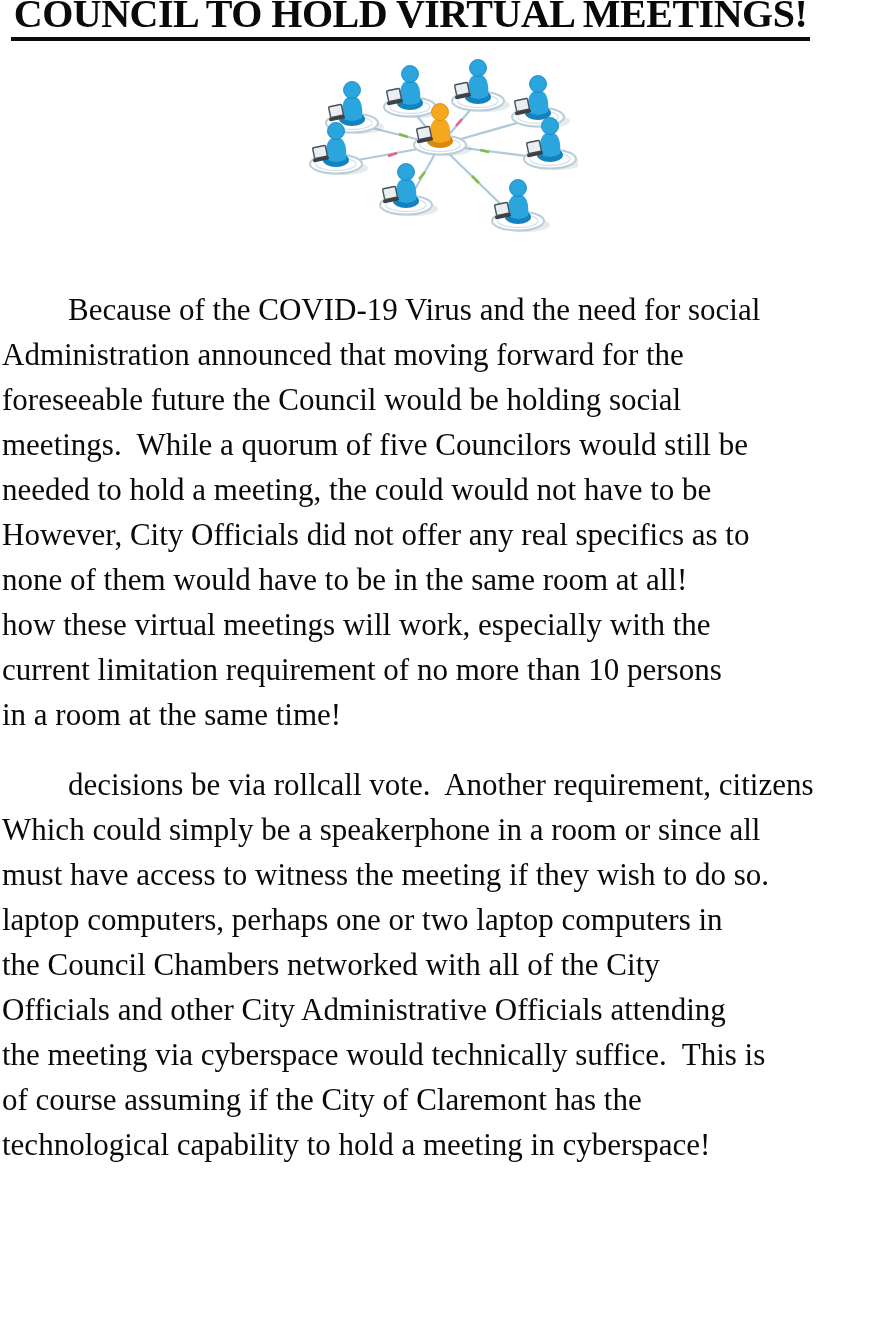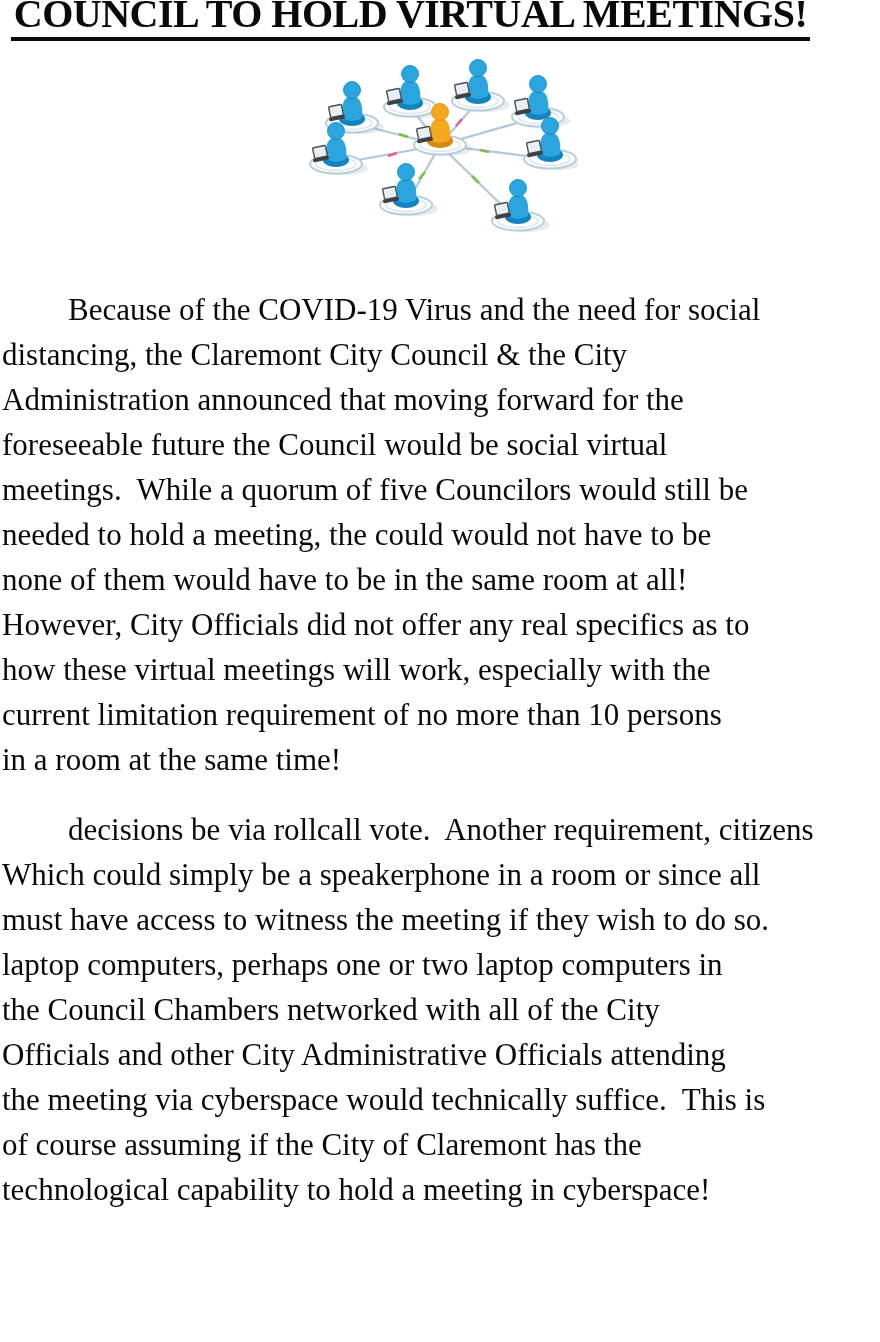--- a/index.html
+++ b/index.html
@@ -105,27 +105,26 @@
       <use href="#person" class="figure-blue" x="120" y="148"></use>
       <use href="#person" class="figure-blue" x="232" y="164"></use>
     </g>
 
     <use href="#person" class="figure-orange" x="154" y="88"></use>
   </svg>
 
   <div class="para">
 
   <div class="line">Because of the COVID-19 Virus and the need for social</div>
-      <div class="line">distancing, the Claremont City Council &amp; the City</div>
       <div class="line">Administration announced that moving forward for the</div>
-      <div class="line">foreseeable future the Council would be social virtual</div>
+      <div class="line">foreseeable future the Council would be holding social</div>
       <div class="line">meetings.&nbsp; While a quorum of five Councilors would still be</div>
       <div class="line">needed to hold a meeting, the could would not have to be</div>
+      <div class="line">However, City Officials did not offer any real specifics as to</div>
       <div class="line">none of them would have to be in the same room at all!</div>
-      <div class="line">However, City Officials did not offer any real specifics as to</div>
       <div class="line">how these virtual meetings will work, especially with the</div>
       <div class="line">current limitation requirement of no more than 10 persons</div>
       <div class="line">in a room at the same time!</div>
     </div>
 
   <div class="para">
 
       <div class="line">decisions be via rollcall vote.&nbsp; Another requirement, citizens</div>
       <div class="line">Which could simply be a speakerphone in a room or since all</div>
       <div class="line">must have access to witness the meeting if they wish to do so.</div>

